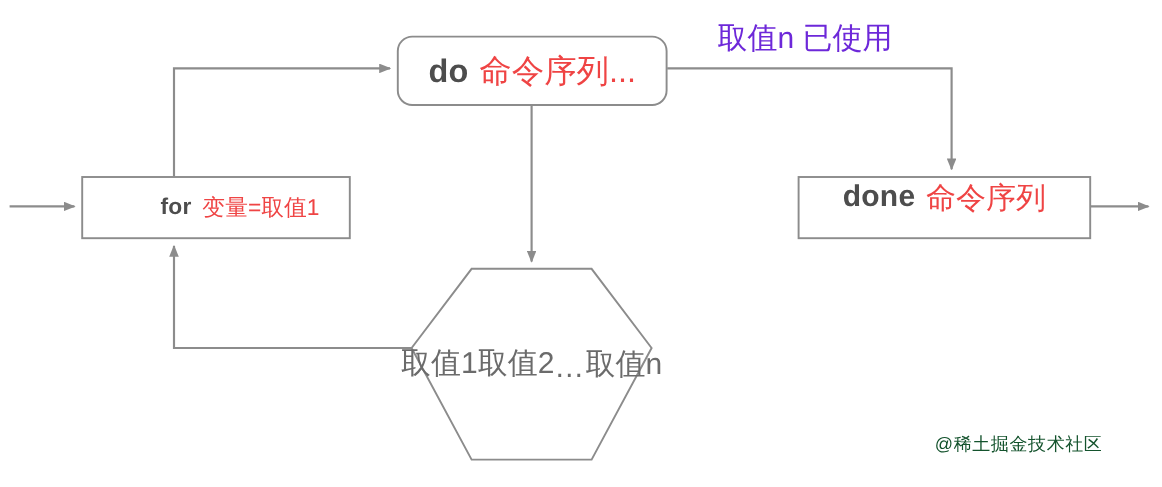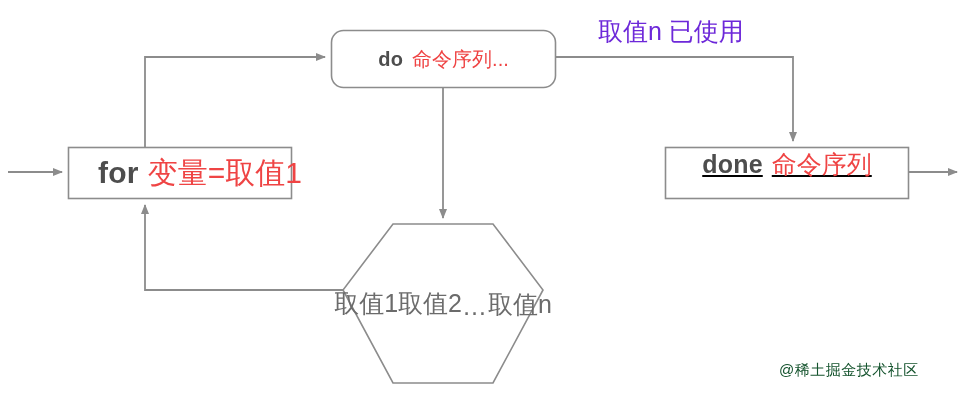--- a/index.html
+++ b/index.html
@@ -40,32 +40,31 @@
   }
   .cn {
     font-weight: normal;
     color: #ef4444;
   }
   .gap { display: inline-block; width: 9px; }
 
   
   #for-box-label {
     left: 68px; top: 147px; width: 264px; height: 52px;
-    font-size: 30px;
+    font-size: 19px;
   }
   
   #do-box-label {
     left: 331px; top: 30px; width: 225px; height: 58px;
-    font-size: 20px;
+    font-size: 27px;
   }
   
   #done-box-label {
     left: 665px; top: 147px; width: 244px; height: 35px;
     font-size: 25px;
-    text-decoration: underline;
   }
   
   #hex-label {
     left: 343px; top: 224px; width: 200px; height: 160px;
     flex-direction: row;
     align-items: center;
     justify-content: center;
     font-size: 25px;
     color: #6b6b6b;
     line-height: 1.18;

